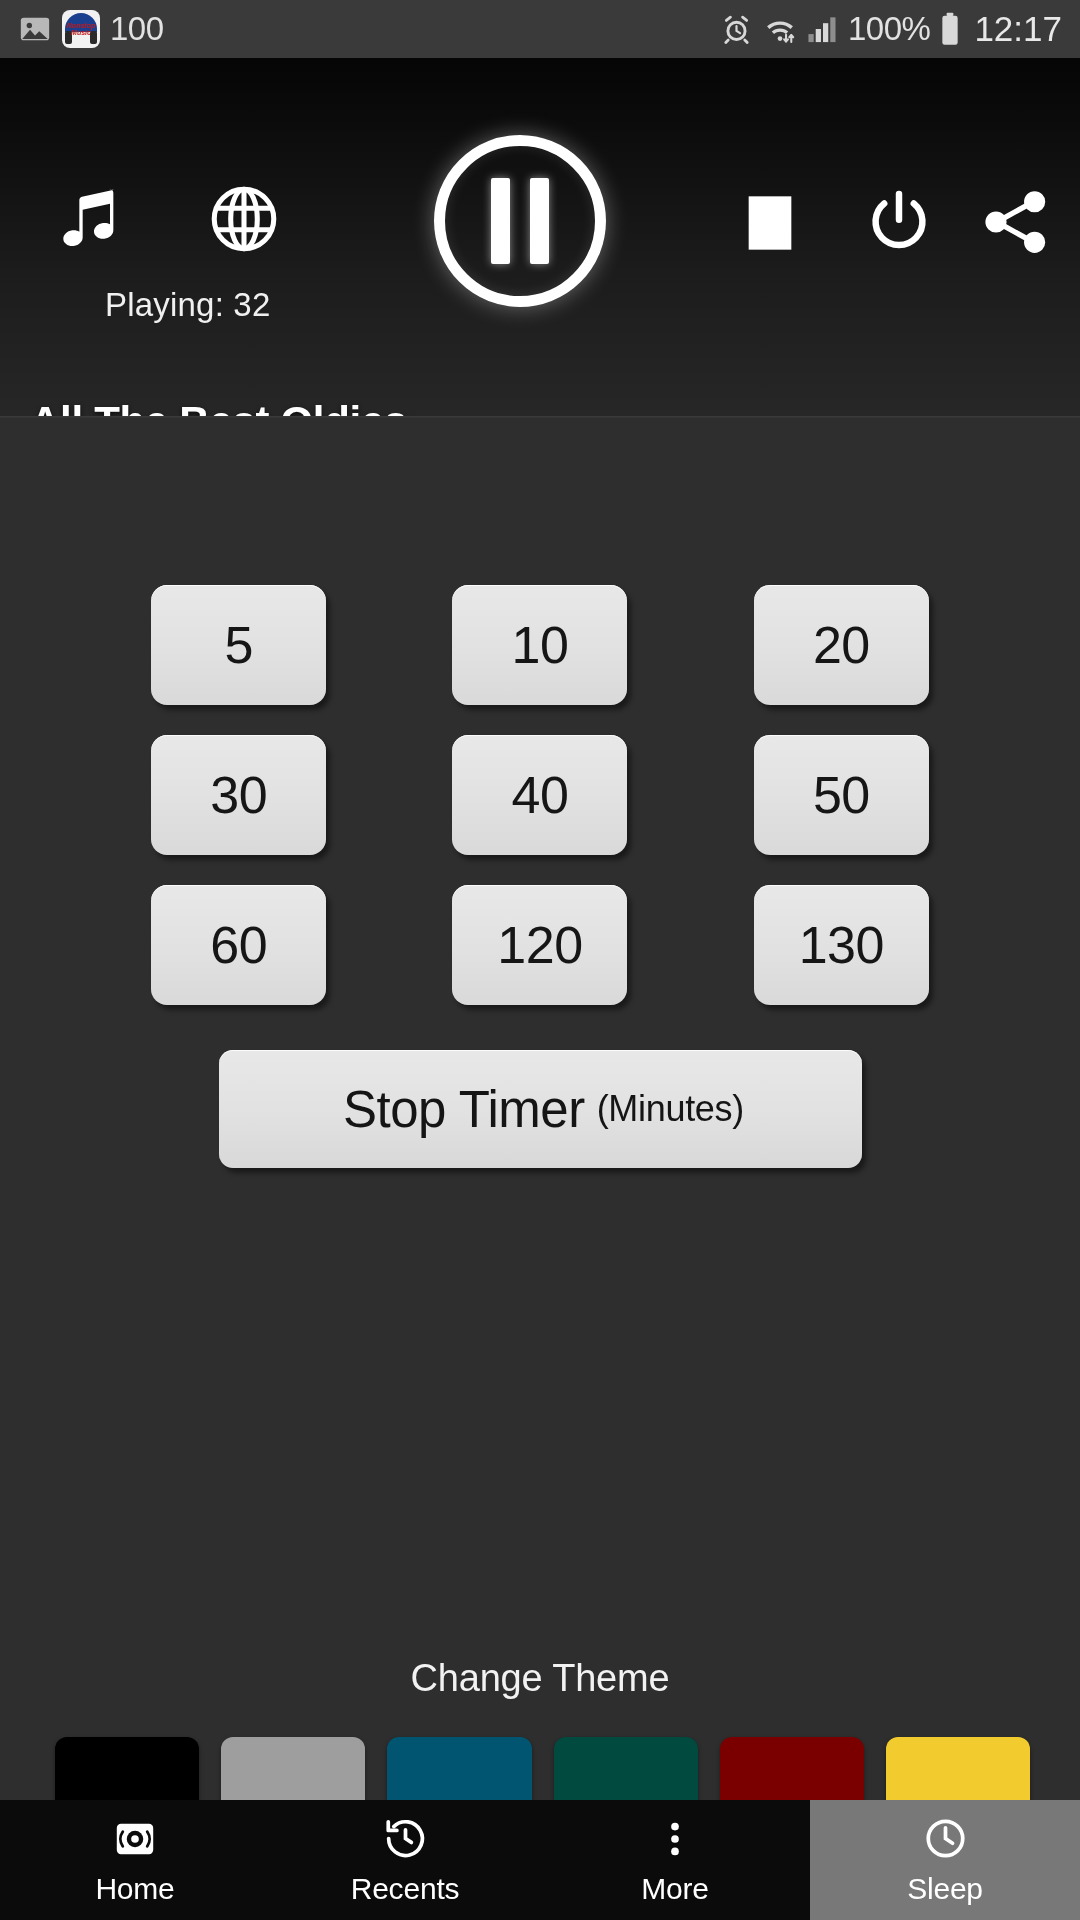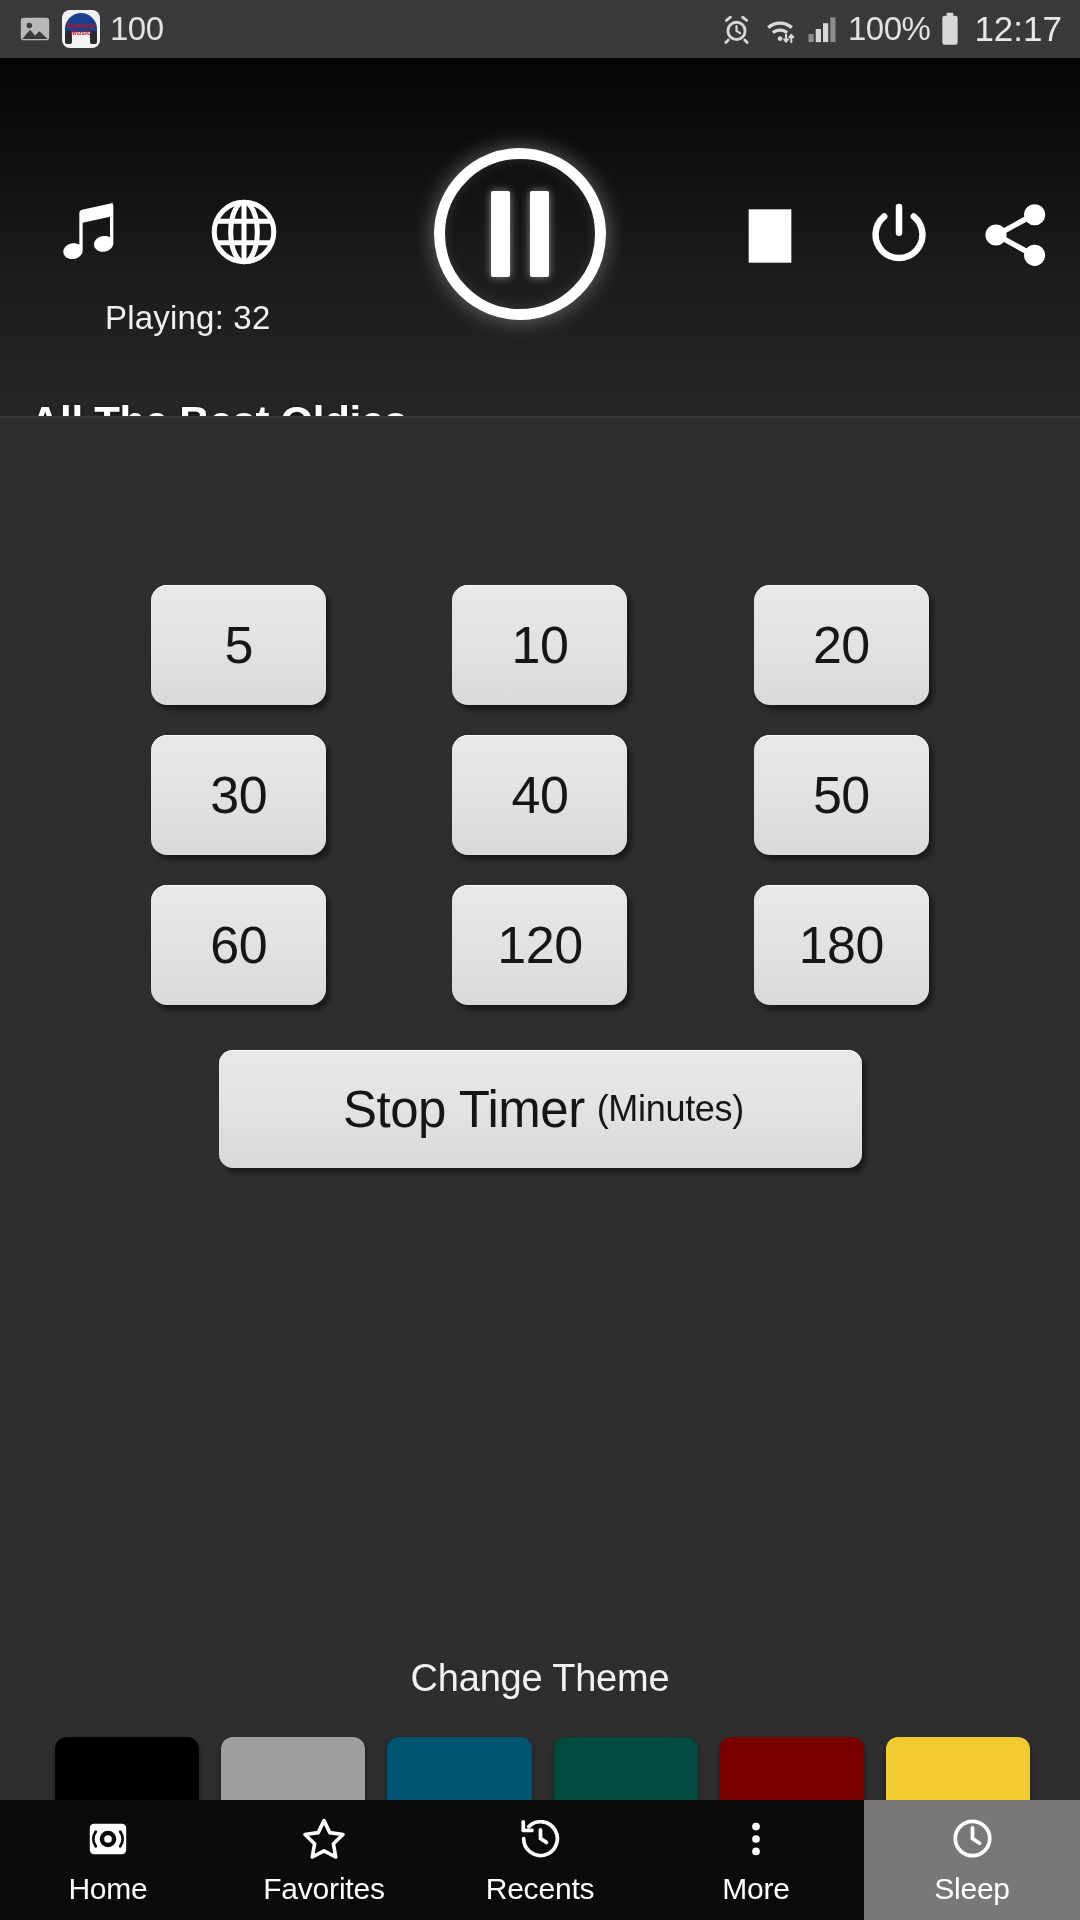--- a/index.html
+++ b/index.html
@@ -35,21 +35,21 @@
     font-weight:bold; line-height:7px; text-align:center; font-style:italic; }
   .app-icon .hpL, .app-icon .hpR { position:absolute; bottom:4px; width:7px; height:13px;
      background:#2a2a2a; border-radius:2px; }
   .app-icon .hpL { left:3px; } .app-icon .hpR { right:3px; }
 
   
   #player-header {
     position:absolute; top:58px; left:0; width:1080px; height:360px;
     background:linear-gradient(180deg,#050505 0%, #0d0d0d 22%, #1c1c1c 60%, #272727 100%);
   }
-  #player-controls { position:absolute; top:0; left:0; width:1080px; height:205px;margin-top:13px; }
+  #player-controls { position:absolute; top:0; left:0; width:1080px; height:205px; }
   .ctl { position:absolute; display:flex; align-items:center; justify-content:center; }
 
   #music-note-btn { left:48px; top:120px; width:82px; height:82px; }
   #globe-btn      { left:205px; top:122px; width:78px; height:78px; }
   #stop-btn       { left:735px; top:130px; width:70px; height:70px; }
   #power-btn      { left:860px; top:124px; width:78px; height:78px; }
   #share-btn      { left:975px; top:124px; width:80px; height:80px; }
 
   #playing-label {
     position:absolute; left:105px; top:228px;
@@ -248,21 +248,21 @@
 
     <div id="timer-grid">
       <div class="timer-btn">5</div>
       <div class="timer-btn mid">10</div>
       <div class="timer-btn">20</div>
       <div class="timer-btn">30</div>
       <div class="timer-btn mid">40</div>
       <div class="timer-btn">50</div>
       <div class="timer-btn">60</div>
       <div class="timer-btn mid">120</div>
-      <div class="timer-btn">180</div>
+      <div class="timer-btn">130</div>
     </div>
 
     <div id="stop-timer-btn">
       <span class="main-lbl">Stop Timer</span>
       <span class="sub-lbl">(Minutes)</span>
     </div>
 
     <div id="change-theme-label">Change Theme</div>
 
     <div id="theme-swatches">
@@ -284,28 +284,20 @@
           <rect x="2.5" y="4" width="19" height="16" rx="2.2"></rect>
           <circle cx="12" cy="12" r="4.3" fill="#0b0b0b"></circle>
           <circle cx="12" cy="12" r="2" fill="#ffffff"></circle>
           <path d="M5.6 8.2a6.6 6.6 0 0 0 0 7.6" stroke="#0b0b0b" stroke-width="1.5" fill="none" stroke-linecap="round"></path>
           <path d="M18.4 8.2a6.6 6.6 0 0 1 0 7.6" stroke="#0b0b0b" stroke-width="1.5" fill="none" stroke-linecap="round"></path>
         </svg>
       </span>
       <span class="nav-label">Home</span>
     </div>
 
-    <div class="nav-item">
-      <span class="nav-icon">
-        <svg width="48" height="48" viewBox="0 0 24 24" fill="none" stroke="#ffffff" stroke-width="1.8" stroke-linejoin="round">
-          <path d="M12 2.8l2.9 6 6.6.95-4.8 4.65 1.15 6.6L12 17.9l-5.85 3.1L7.3 14.4 2.5 9.75l6.6-.95z"></path>
-        </svg>
-      </span>
-      <span class="nav-label">Favorites</span>
-    </div>
 
     <div class="nav-item">
       <span class="nav-icon">
         <svg width="47" height="47" viewBox="0 0 24 24" fill="none" stroke="#ffffff" stroke-width="1.9" stroke-linecap="round">
           <path d="M3.4 12a8.6 8.6 0 1 0 2.6-6.1"></path>
           <path d="M3.2 3.5v4.4h4.4" stroke-linejoin="round"></path>
           <path d="M12 7.6V12l3 2"></path>
         </svg>
       </span>
       <span class="nav-label">Recents</span>

